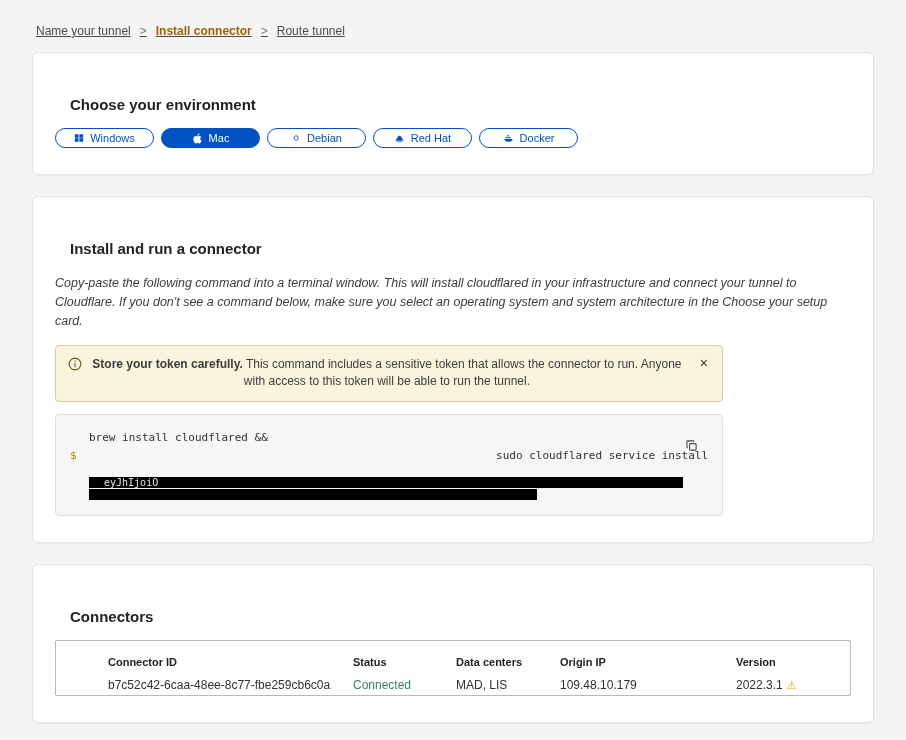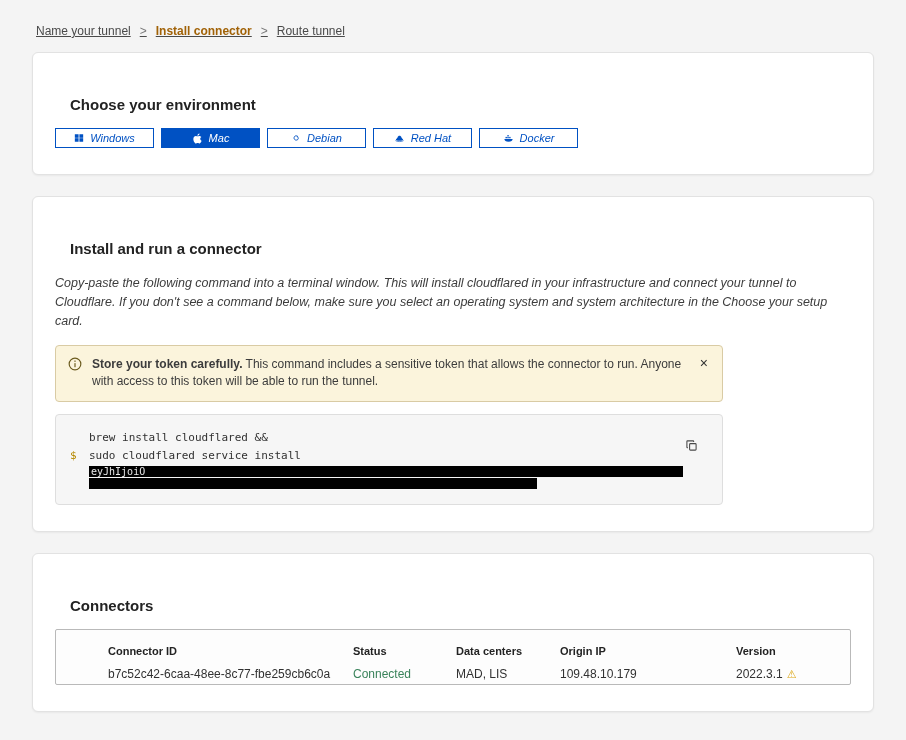--- a/index.html
+++ b/index.html
@@ -28,62 +28,62 @@
     padding: 28px 22px 26px;
   }
   .card-title { font-size: 15px; font-weight: bold; color: #232323; margin: 15px; }
 
   
   .os-label { font-size: 12px; color: #3c3c3c; margin: 20px 0 9px; }
   .os-row { display: flex; gap: 7px; }
   .os-btn {
     display: flex; align-items: center; justify-content: center; gap: 6px;
     width: 99px; height: 20px;
-    background: #fff; border: 1px solid #0051c3; border-radius: 0;
+    background: #fff; border: 1px solid #0051c3; border-radius: 10px;
     color: #0051c3; font-size: 11px; font-family: inherit;
-    cursor: pointer; padding: 0; font-style: italic;
+    cursor: pointer; padding: 0;
   }
   .os-btn.selected { background: #0051c3; color: #ffffff; }
   .os-icon { display: inline-flex; }
   .os-icon svg { display: block; }
 
   
   .desc { font-size: 12.5px; line-height: 19px; color: #3c3c3c; margin: 17px 0 14px; max-width: 800px; font-style: italic; }
 
   .alert {
     max-width: 668px;
     display: flex; align-items: flex-start; gap: 10px;
     background: #fbf4dc; border: 1px solid #d9cba4; border-radius: 4px;
     padding: 10px 12px 11px;
     font-size: 12px; line-height: 17px; color: #3c3c3c;
   }
   .alert-icon { flex: 0 0 auto; margin-top: 1px; color: #6b5b1e; }
-  .alert-msg { flex: 1; }
+  .alert-msg { flex: 1; text-align: center; }
   .alert-close {
     background: none; border: none; padding: 0 2px; margin-left: 6px;
     font-size: 14px; line-height: 14px; color: #313131; cursor: pointer;
   }
 
   .codeblock {
     position: relative;
     max-width: 668px;
     margin-top: 12px;
     background: #f6f6f6; border: 1px solid #dedede; border-radius: 4px;
     padding: 13px 14px 15px;
     font-family: "DejaVu Sans Mono", monospace; font-size: 11px; color: #313131;
     display: flex; gap: 9px;
   }
   .prompt { color: #b58900; width: 10px; padding-top: 21px; }
   .code-lines { flex: 1; }
   .code-line1 { line-height: 20px; white-space: pre; }
-  .code-line2 { line-height: 16px; white-space: pre; }
+  .code-line2 { line-height: 16px; white-space: pre; text-align: right; }
   .redact-bar1 {
-    display: block; width: 594px; height: 11px; margin-top: 2px;
+    display: block; width: 594px; height: 11px; margin-top: 13px;
     background: #000; color: #e8e8e8;
-    font-size: 10px; line-height: 11px; padding-left: 2px;
+    font-size: 10px; line-height: 11px; padding-left: 15px;
     overflow: hidden; white-space: nowrap;
   }
   .redact-bar2 { display: block; width: 448px; height: 11px; margin-top: 1px; background: #000; }
   .copy-btn {
     position: absolute; right: 24px; top: 24px;
     background: none; border: none; padding: 0; color: #4a4a4a; cursor: pointer;
   }
 
   
   .conn-table {

